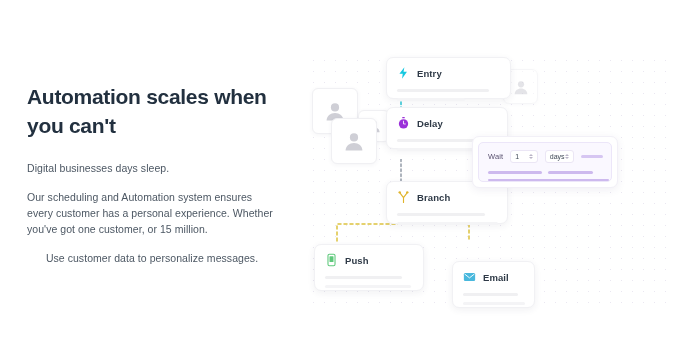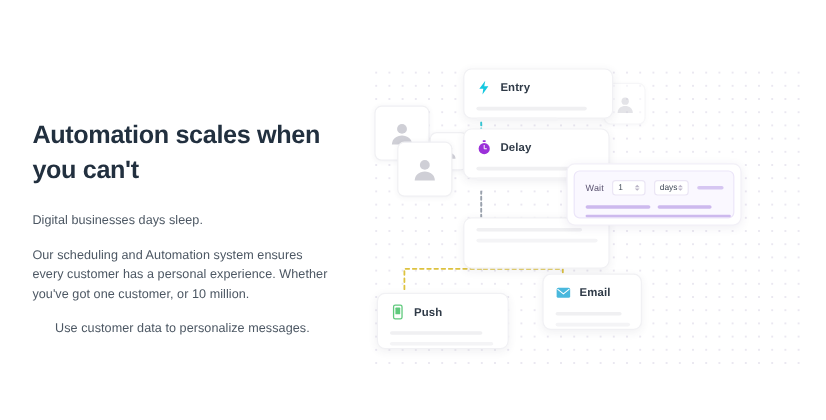--- a/index.html
+++ b/index.html
@@ -28,21 +28,21 @@
     left: 27px;
     top: 82px;
     width: 250px;
   }
   #headline {
     font-size: 21px;
     line-height: 29px;
     font-weight: 700;
     color: #22303f;
     letter-spacing: -0.3px;
-    margin: 16px 0 20px 0;
+    margin: 0 0 20px 0;
     width: 240px;
   }
   .para {
     font-size: 10.5px;
     line-height: 16px;
     color: #4c5763;
     margin: 0 0 13px 0;
     letter-spacing: 0.05px;
   }
   .para:last-child { margin-bottom: 0; text-align: center; }
@@ -191,21 +191,21 @@
   }
 </style>
 </head>
 <body>
 
 <div id="stage">
 
   <div id="copy">
     <h1 id="headline">Automation scales when you can't</h1>
     <p class="para">Digital businesses days sleep.</p>
-    <p class="para">Our scheduling and Automation system ensures every customer has a personal experience. Whether you've got one customer, or 10 million.</p>
+    <p class="para">Our scheduling and Automation system ensures every customer has a personal experience. Whether you've got one customer, or 15 million.</p>
     <p class="para">Use customer data to personalize messages.</p>
   </div>
 
   <div id="diagram">
 
     <div id="dotgrid"></div>
 
     <div class="avatar-tile" style="left:12px; top:48px; width:44px; height:44px;">
       <svg class="avatar-glyph" width="24" height="24" viewBox="0 0 24 24">
         <circle cx="12" cy="8.4" r="4.1" fill="#cfcfd6"></circle>
@@ -268,37 +268,45 @@
           <circle cx="12" cy="13.6" r="8.6" fill="#9b30d9"></circle>
           <path d="M12 8.6 v5.2 h3.4" stroke="#ffffff" stroke-width="1.5" fill="none" stroke-linecap="round"></path>
         </svg>
         <span class="card-title">Delay</span>
       </div>
       <div class="skel" style="width:88px;"></div>
       <div class="skel sm" style="width:101px;"></div>
     </div>
 
     <div class="flow-card" style="left:86px; top:141px; width:122px; height:43px;">
+      <div class="card-head">
+        <svg class="card-icon" viewBox="0 0 24 24">
+          <path d="M12 22 V13 M12 13 L5 4 M12 13 L19 4" stroke="#e0b42c" stroke-width="2.1" fill="none" stroke-linecap="round"></path>
+          <circle cx="5" cy="3.4" r="2.2" fill="#e0b42c"></circle>
+          <circle cx="19" cy="3.4" r="2.2" fill="#e0b42c"></circle>
+        </svg>
+        <span class="card-title">Branch</span>
+      </div>
       <div class="skel" style="width:88px;"></div>
       <div class="skel sm" style="width:101px;"></div>
     </div>
 
     <div class="flow-card" style="left:14px; top:204px; width:110px; height:47px;">
       <div class="card-head">
         <svg class="card-icon" viewBox="0 0 24 24">
           <rect x="5.5" y="1.5" width="13" height="21" rx="2.6" fill="none" stroke="#5fc97c" stroke-width="2"></rect>
           <rect x="8.3" y="5.2" width="7.4" height="10.4" rx="1" fill="#5fc97c"></rect>
         </svg>
         <span class="card-title">Push</span>
       </div>
       <div class="skel" style="width:77px;"></div>
       <div class="skel sm" style="width:86px;"></div>
     </div>
 
-    <div class="flow-card" style="left:152px; top:188px; width:83px; height:47px;">
+    <div class="flow-card" style="left:152px; top:221px; width:83px; height:47px;">
       <div class="card-head">
         <svg class="card-icon" viewBox="0 0 24 24">
           <rect x="1.6" y="4.4" width="20.8" height="15.2" rx="2.4" fill="#49b8dd"></rect>
           <path d="M3.4 6.8 L12 13.6 L20.6 6.8" stroke="#ffffff" stroke-width="1.7" fill="none" stroke-linecap="round" stroke-linejoin="round"></path>
         </svg>
         <span class="card-title">Email</span>
       </div>
       <div class="skel" style="width:55px;"></div>
       <div class="skel sm" style="width:62px;"></div>
     </div>

